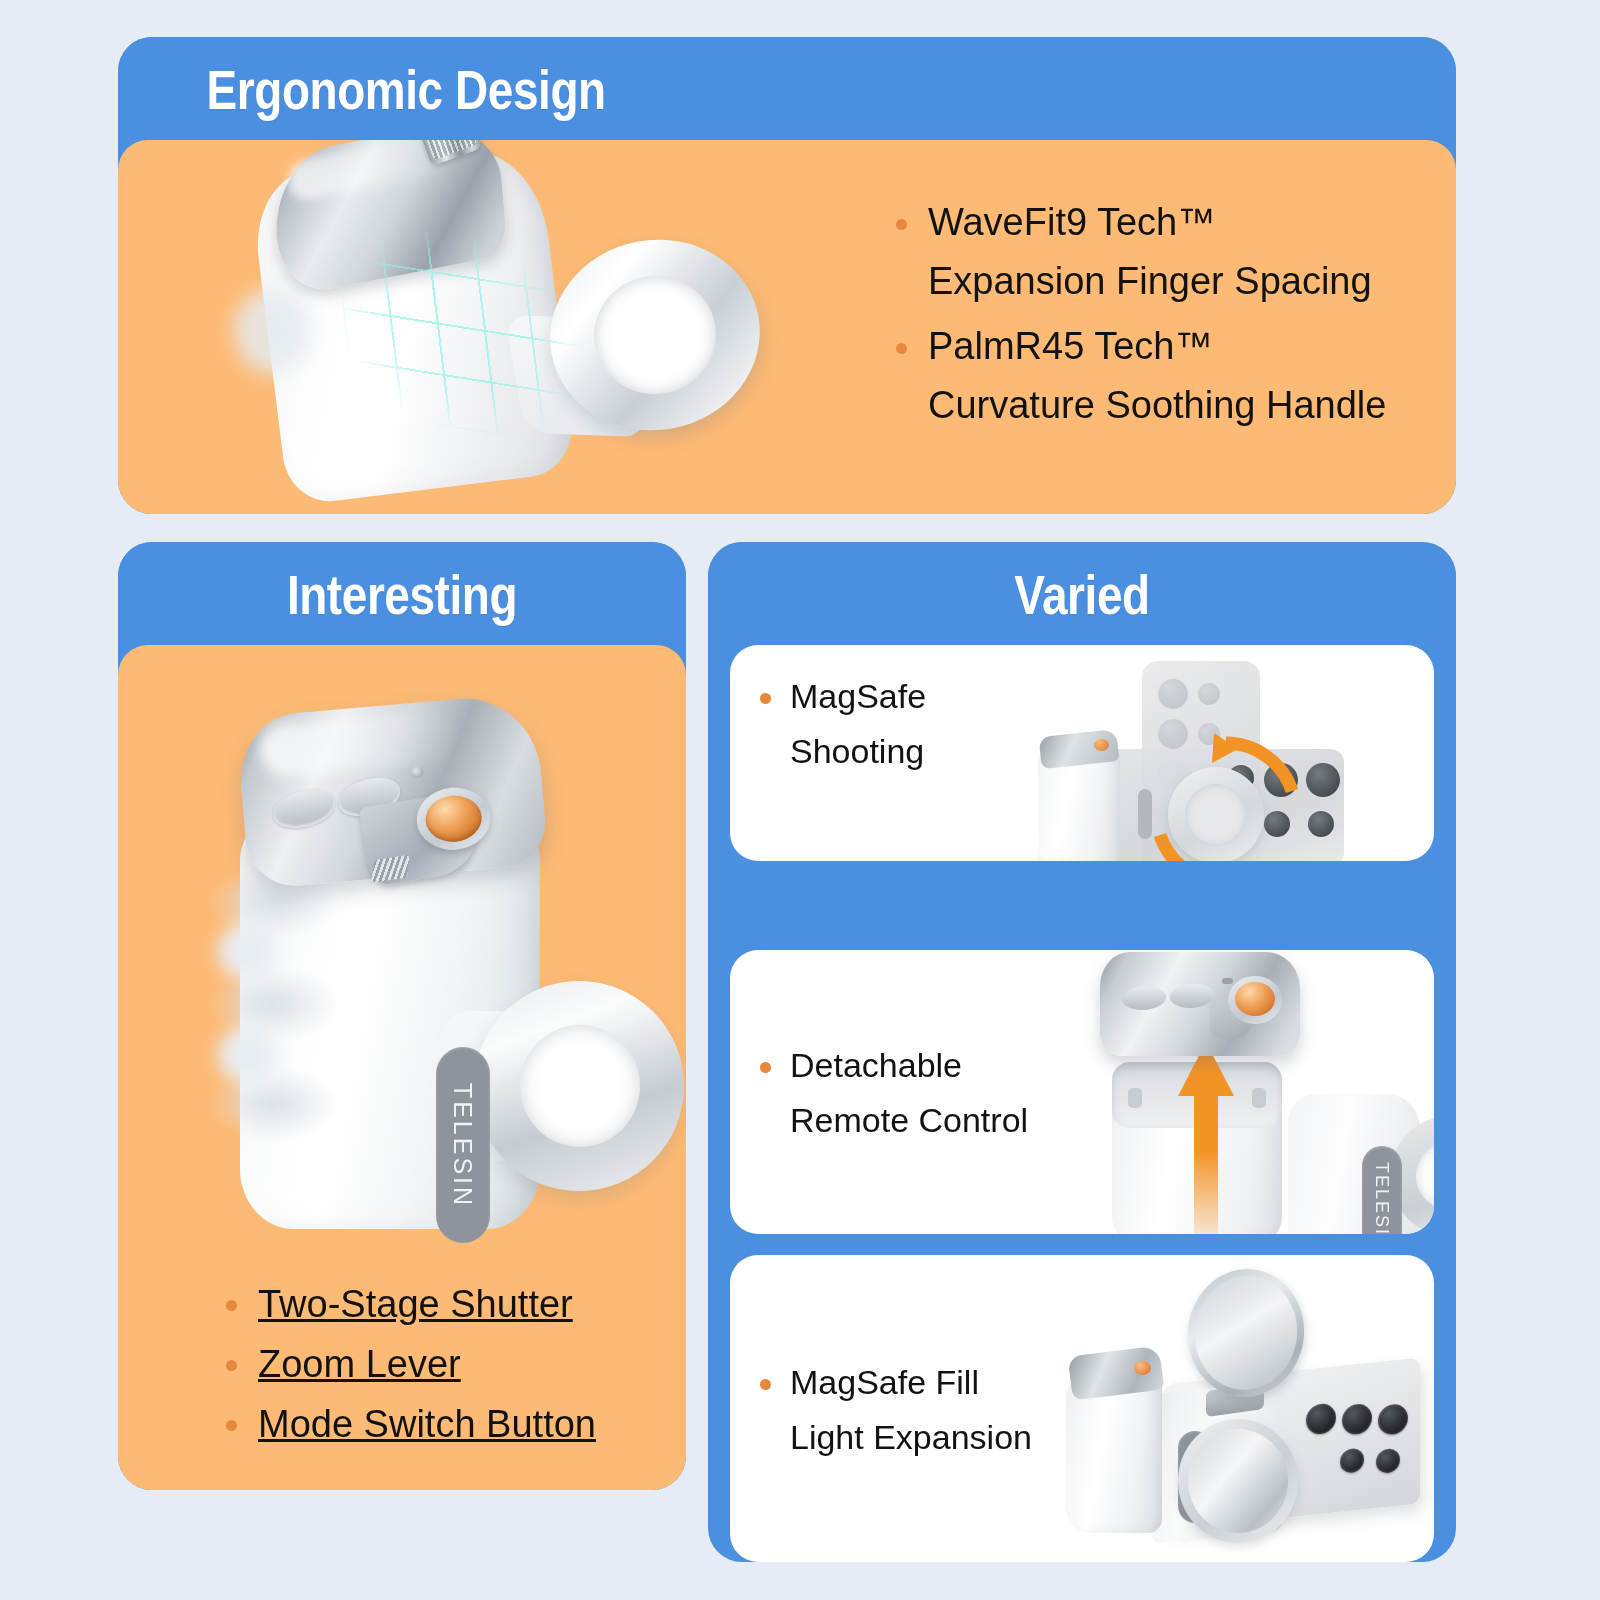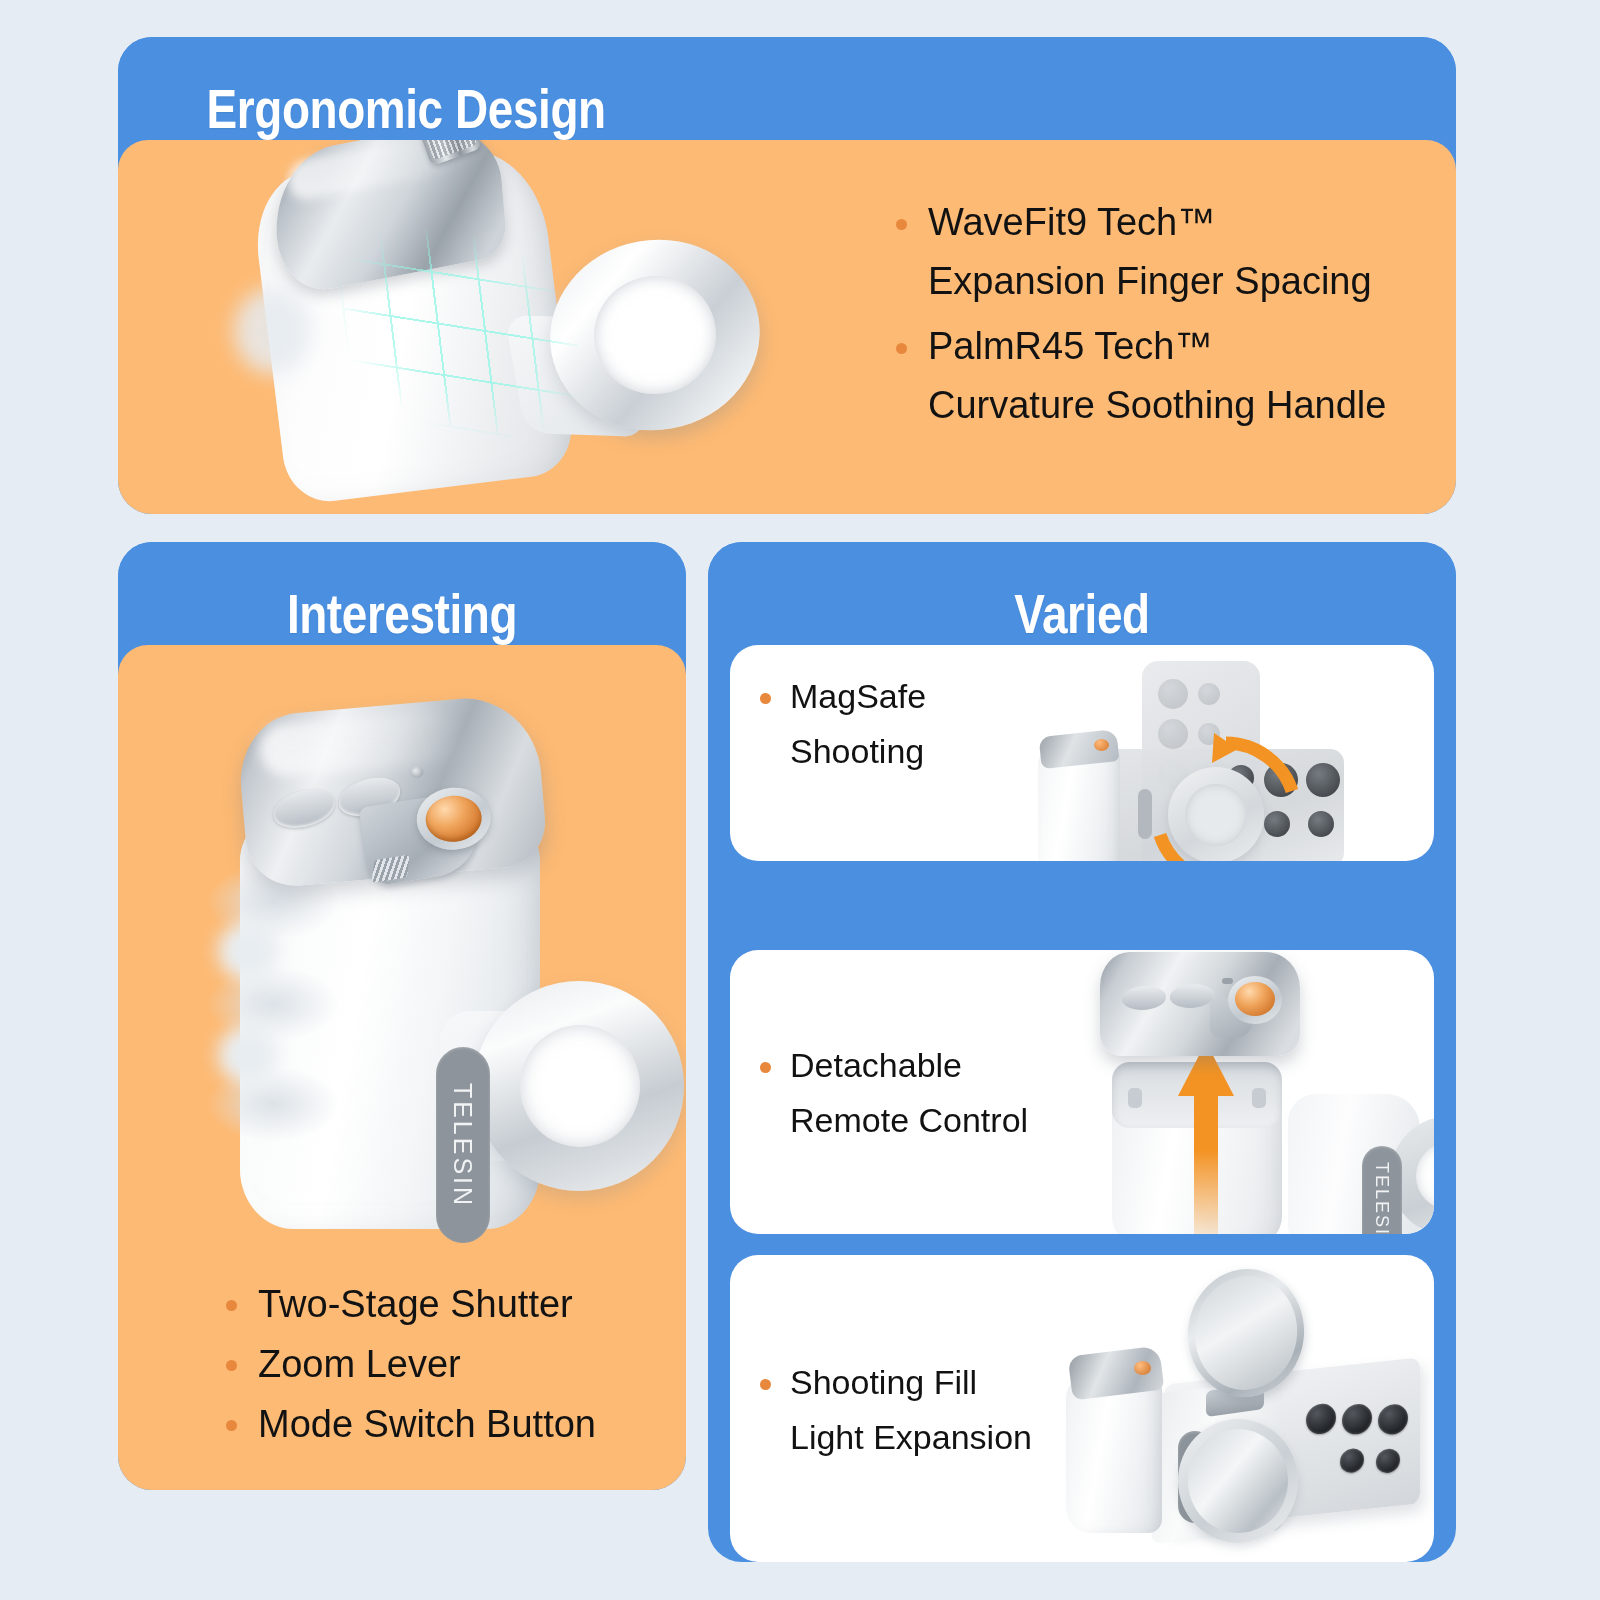--- a/index.html
+++ b/index.html
@@ -20,21 +20,21 @@
   
   .panel {
     position: absolute;
     background: #4a8fe0;
     border-radius: 34px;
     overflow: hidden;
   }
   .panel-header {
     height: 104px;
     display: flex;
-    align-items: flex-end;
+    align-items: center;
     background: #4a8fe0;
   }
   .panel-title {
     color: #ffffff;
     font-weight: bold;
     font-size: 56px;
     letter-spacing: -0.5px;
     transform: scaleX(0.82);
     white-space: nowrap;
     text-shadow: 0 1px 2px rgba(0,0,0,.07);
@@ -166,21 +166,21 @@
 
   
   #panel-interesting { left: 118px; top: 542px; width: 568px; height: 948px; }
   #panel-interesting .panel-body {
     position: absolute; left: 0; top: 103px;
     width: 568px; height: 845px;
   }
   #int-bullets {
     position: absolute; left: 100px; bottom: 36px; width: 460px;
   }
-  #int-bullets li { font-size: 38px; line-height: 1.58; }
+  #int-bullets li { font-size: 38px; line-height: 1.58; text-decoration: underline; }
 
   
   #int-grip { left: 56px; top: 14px; width: 520px; height: 600px; position: absolute; }
 
   .g2-body {
     position: absolute; left: 66px; top: 150px;
     width: 300px; height: 420px;
     background: linear-gradient(100deg,#eceef1 0%,#fafbfb 18%,#ffffff 40%,#f4f6f7 62%,#e4e8ec 86%,#d8dde2 100%);
     border-radius: 56px 56px 54px 54px / 52px 52px 60px 60px;
     box-shadow: inset -20px 0 40px -22px rgba(150,158,168,.55),
@@ -694,21 +694,21 @@
             <div class="mled"></div>
             <div class="mlev"></div>
             <div class="msh"></div>
           </div>
         </div>
       </article>
 
       <article class="vcard" id="vcard-3">
         <ul class="blist vcard-text" id="vtext-3">
           <li>
-            <span>Shooting Fill</span>
+            <span>MagSafe Fill</span>
             <span class="cont">Light Expansion</span>
           </li>
         </ul>
 
         <div class="vimg" id="vimg-3">
           <div class="fl-phone">
             <div class="fl-lens" style="left:142px;top:36px;width:30px;height:30px;"></div>
             <div class="fl-lens" style="left:178px;top:40px;width:30px;height:30px;"></div>
             <div class="fl-lens" style="left:214px;top:44px;width:30px;height:30px;"></div>
             <div class="fl-lens" style="left:176px;top:84px;width:24px;height:24px;"></div>

